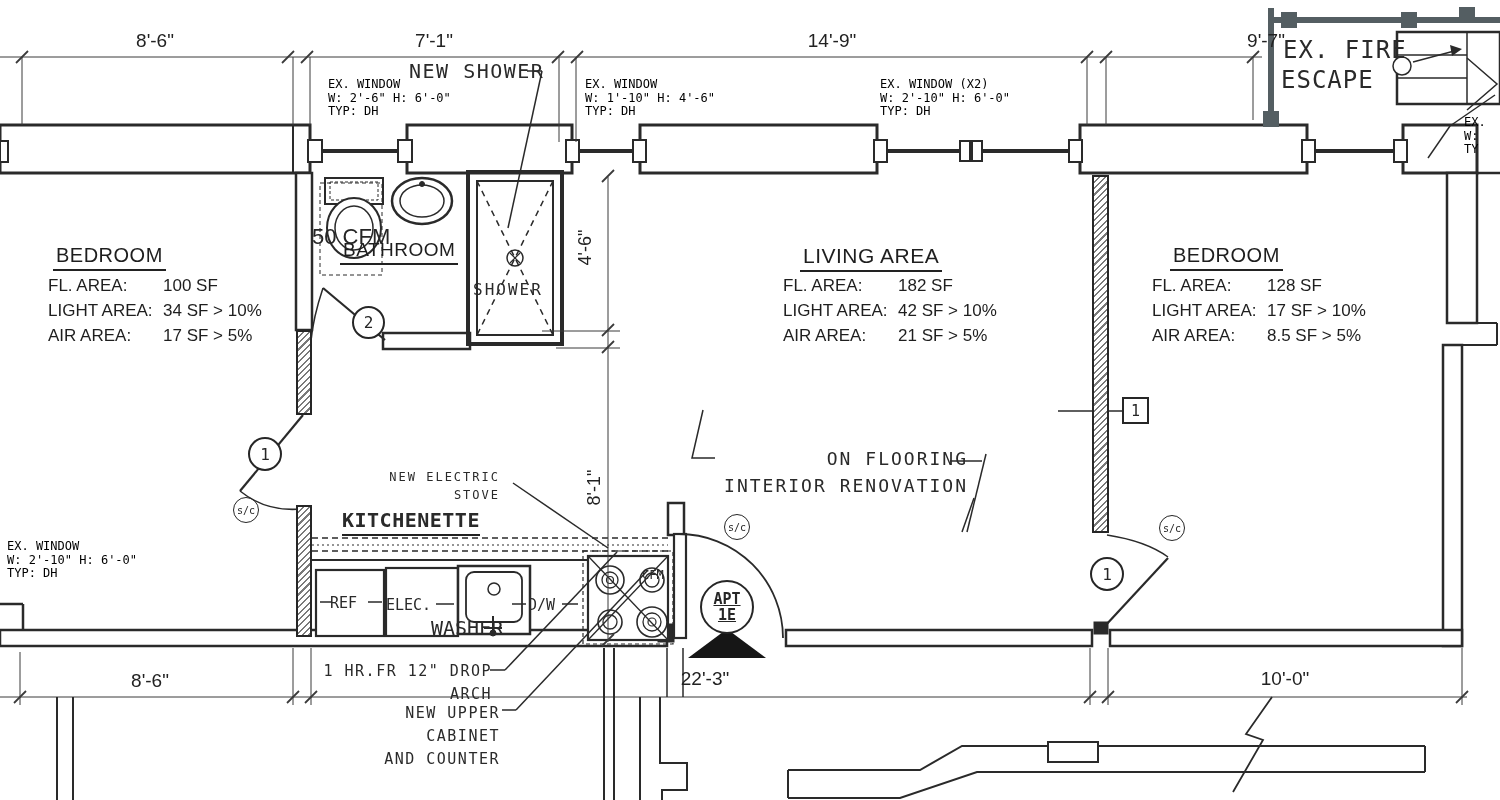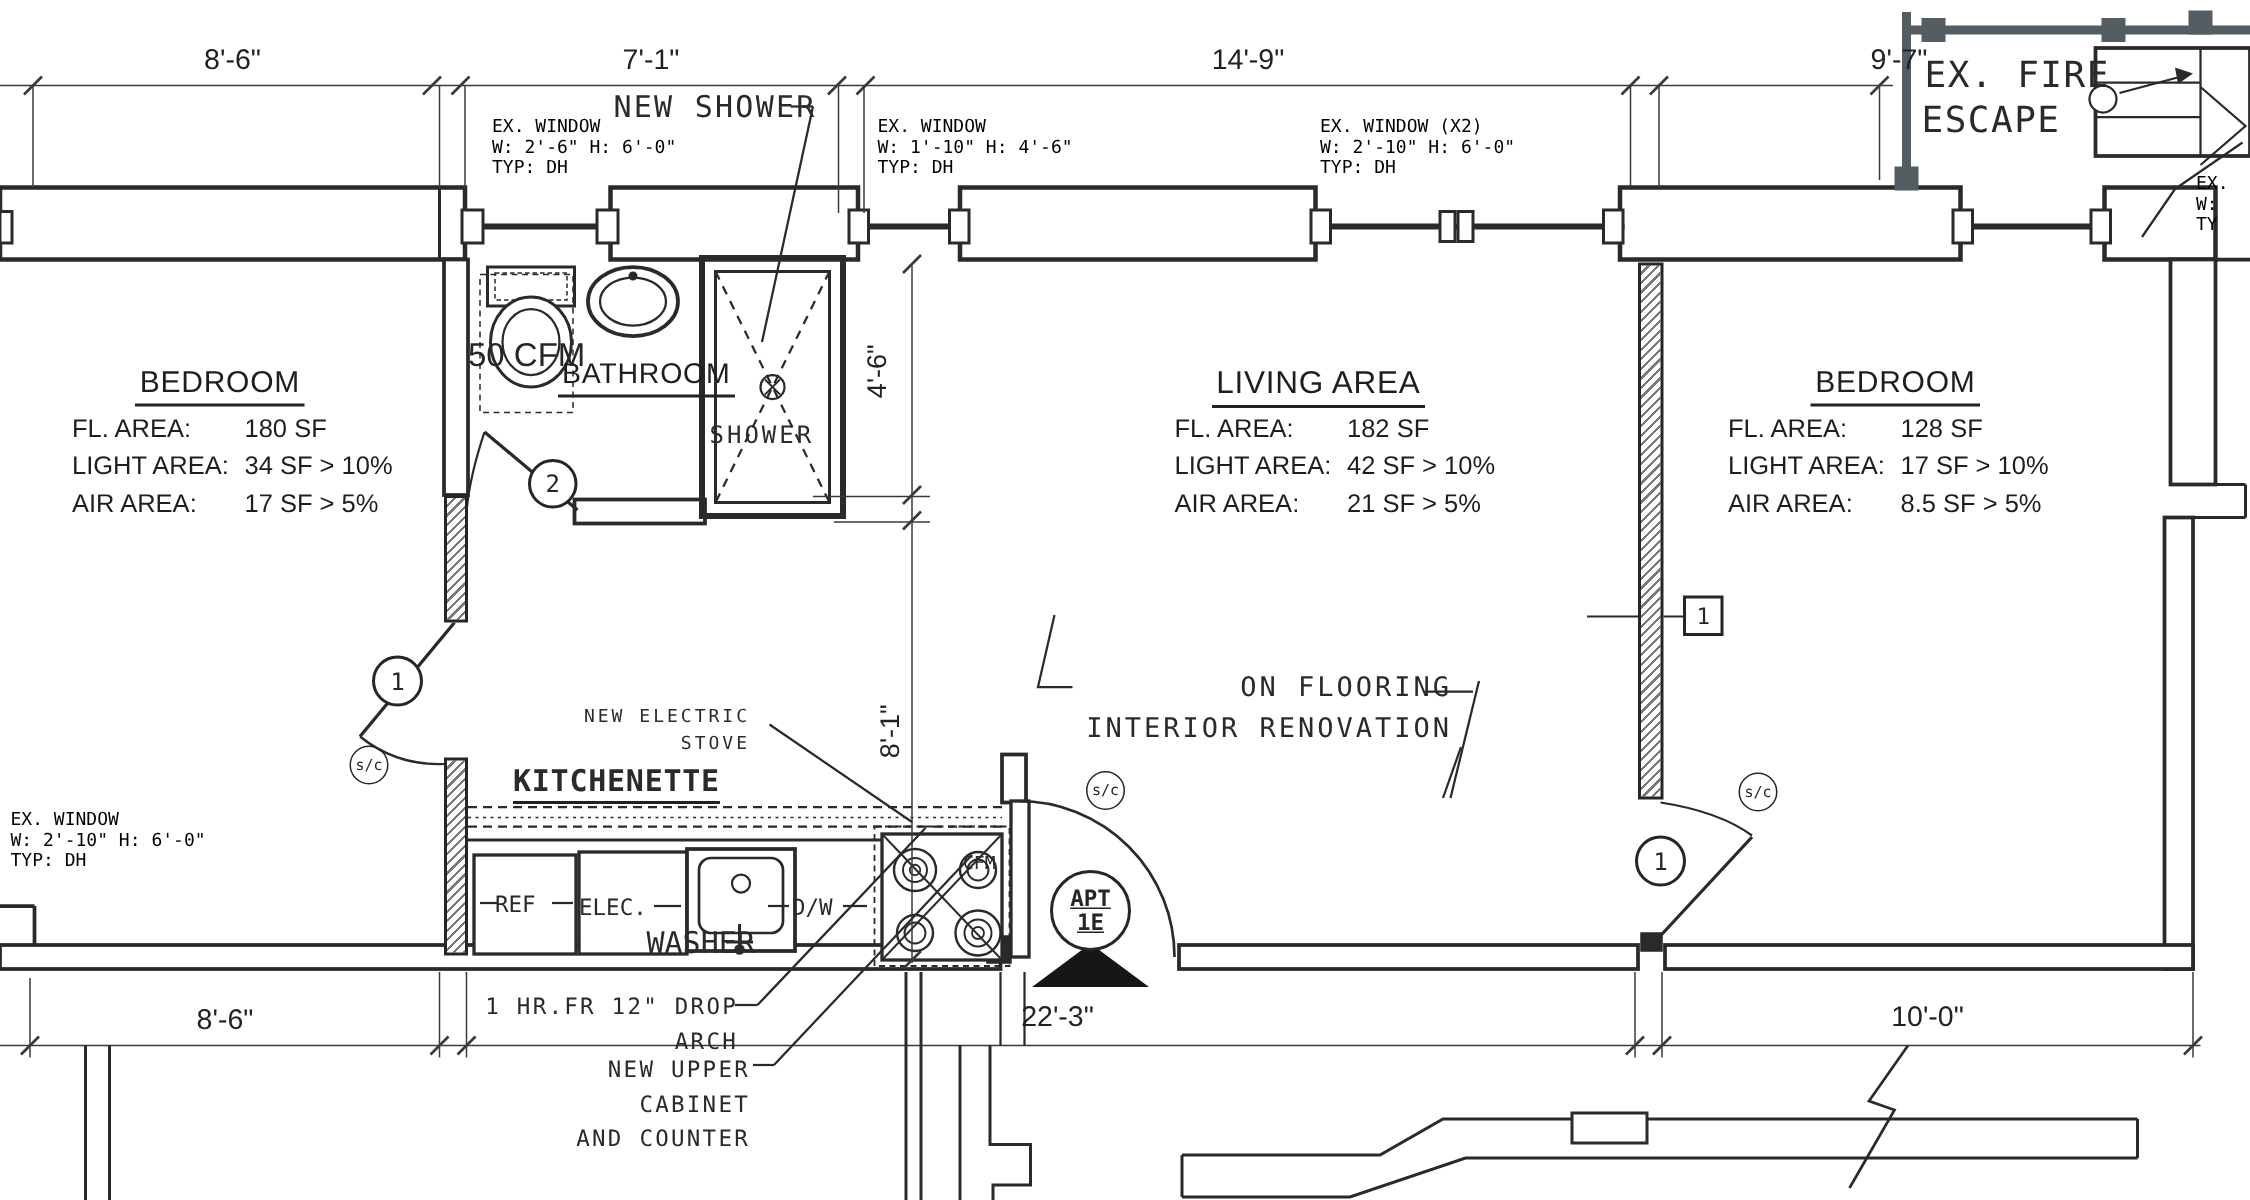--- a/index.html
+++ b/index.html
@@ -4,21 +4,21 @@
 <style>
   html,body{margin:0;padding:0;background:#fff;}
   .sheet{position:relative;width:1500px;height:800px;background:#fff;overflow:hidden;
          font-family:"Liberation Sans",sans-serif;color:#262626;}
   .sheet svg{position:absolute;left:0;top:0;}
   .abs{position:absolute;}
   .note{position:absolute;font:12px/13.5px "DejaVu Sans Mono",monospace;color:#000000;white-space:pre;}
   .cadtxt{font-family:"DejaVu Sans Mono",monospace;color:#2a2a2a;white-space:nowrap;}
   .dim{position:absolute;font-size:19px;color:#222;text-align:center;width:90px;white-space:nowrap;}
   .vdim{position:absolute;width:80px;text-align:center;font-size:18px;color:#222;transform:rotate(-90deg);white-space:nowrap;}
-  .rtitle{position:absolute;width:150px;text-align:right;font-size:20px;letter-spacing:.5px;color:#1e1e1e;}
+  .rtitle{position:absolute;width:150px;text-align:left;font-size:20px;letter-spacing:.5px;color:#1e1e1e;}
   .rtitle span{display:inline-block;border-bottom:2px solid #222;padding:0 3px 2px;}
   .stats{position:absolute;font-size:17px;color:#1e1e1e;}
   .stats .row{position:relative;height:25px;}
   .stats .lbl{position:absolute;left:0;white-space:nowrap;}
   .stats .val{position:absolute;left:115px;white-space:nowrap;}
   .circle{position:absolute;border:2px solid #262626;border-radius:50%;display:flex;align-items:center;
           justify-content:center;font:14px "DejaVu Sans Mono",monospace;background:#fff;box-sizing:border-box;}
   .circle.sc{font-size:10px;border-width:1.5px;background:transparent;}
   .sqtag{position:absolute;width:27px;height:27px;border:2.5px solid #262626;display:flex;align-items:center;
          justify-content:center;font:15px "DejaVu Sans Mono",monospace;background:#fff;box-sizing:border-box;}
@@ -256,21 +256,21 @@
   <div class="note" style="left:7px;top:540px;"><span>EX. WINDOW</span><br><span>W: 2'-10" H: 6'-0"</span><br><span>TYP: DH</span></div>
 
   <div class="abs cadtxt" style="left:409px;top:59px;font-size:20px;letter-spacing:1.5px;">NEW SHOWER</div>
   <div class="abs cadtxt" style="left:1283px;top:36px;font-size:24px;letter-spacing:1px;">EX. FIRE</div>
   <div class="abs cadtxt" style="left:1281px;top:66px;font-size:24px;letter-spacing:1px;">ESCAPE</div>
 
   <div class="rtitle" style="left:53px;top:244px;"><span>BEDROOM</span></div>
   <div class="stats" style="left:48px;top:276px;">
     <div class="row">
         <span class="lbl">FL. AREA:</span>
-        <span class="val">180 SF</span>
+        <span class="val">100 SF</span>
       </div>
     <div class="row">
         <span class="lbl">LIGHT AREA:</span>
         <span class="val">34 SF &gt; 10%</span>
       </div>
     <div class="row">
         <span class="lbl">AIR AREA:</span>
         <span class="val">17 SF &gt; 5%</span>
       </div>
   </div>

